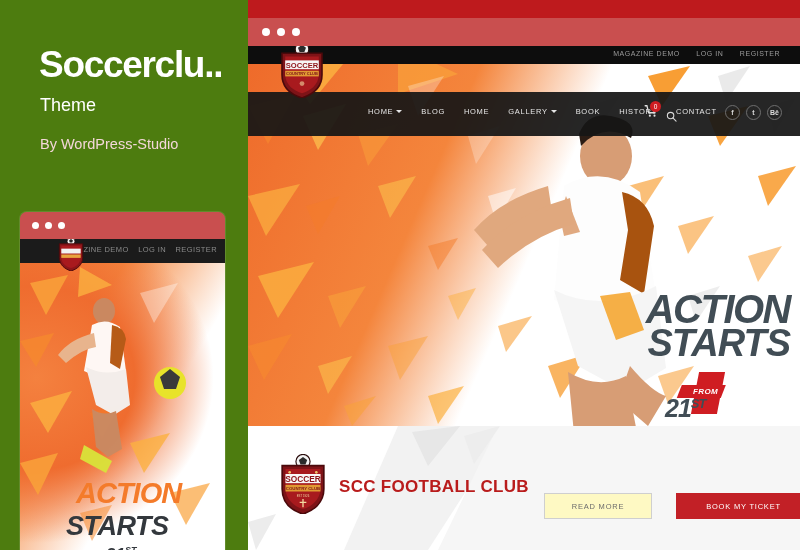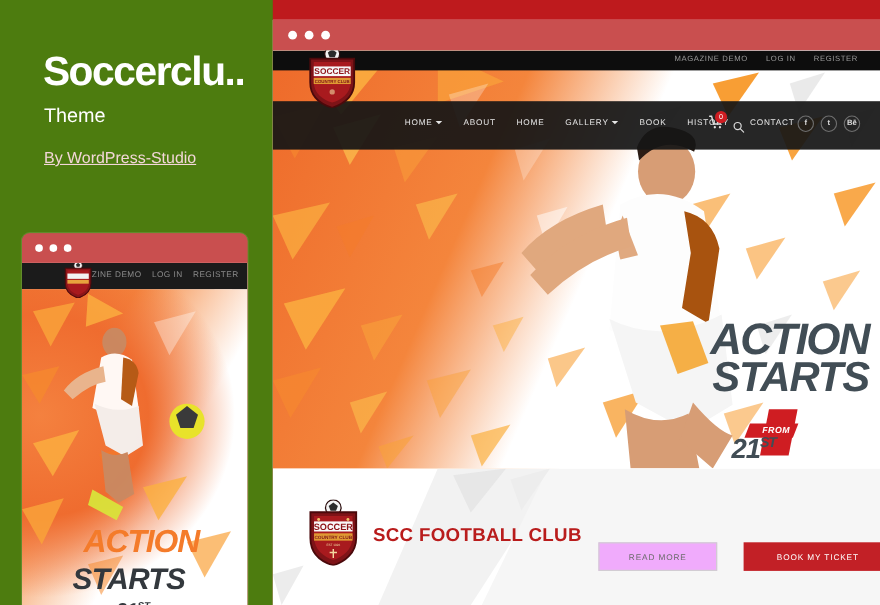--- a/index.html
+++ b/index.html
@@ -23,21 +23,20 @@
   }
   #theme-subtitle{
     position:absolute; left:40px; top:96px;
     font-size:18px; font-weight:300; color:#ffffff;
     line-height:1;
   }
   #theme-author{
     position:absolute; left:40px; top:137px;
     font-size:14.5px; font-weight:400; color:#f3d7d8;
     line-height:1;
-    text-decoration:underline;
   }
 
   
   #thumb-window{
     position:absolute; left:20px; top:212px; width:205px; height:338px;
     border-radius:7px 7px 0 0;
     overflow:hidden;
     background:#C94F4F;
     box-shadow:0 0 0 1px rgba(255,255,255,.12);
   }
@@ -197,21 +196,21 @@
     background:#ffffff; overflow:hidden;
   }
   #club-logo{ position:absolute; left:30px; top:28px; width:50px; height:60px; z-index:3; }
   #club-name{
     position:absolute; left:91px; top:51px; z-index:3;
     font-size:17px; font-weight:bold; color:#b91c1c; letter-spacing:.3px;
     white-space:nowrap;
   }
   #btn-read-more{
     position:absolute; left:296px; top:67px; width:108px; height:26px;
-    background:#f0abfc; border:1px solid #cfcfcf;
+    background:#fef9c3; border:1px solid #cfcfcf;
     font-size:7.5px; color:#6b6b6b; letter-spacing:.8px;
     display:flex; align-items:center; justify-content:center; cursor:pointer; z-index:4;
   }
   #btn-book-ticket{
     position:absolute; left:428px; top:67px; width:135px; height:26px;
     background:#c22026; border:none;
     font-size:7.5px; color:#ffffff; letter-spacing:.8px;
     display:flex; align-items:center; justify-content:center; cursor:pointer; z-index:4;
   }
 </style>
@@ -397,21 +396,21 @@
     </div>
 
     <div id="navbar">
 
       <div id="nav-menu">
         <span class="nav-item">
           <span>HOME</span>
           <i class="caret"></i>
         </span>
         <span class="nav-item">
-          <span>ABOUT</span>
+          <span>BLOG</span>
         </span>
         <span class="nav-item">
           <span>HOME</span>
         </span>
         <span class="nav-item">
           <span>GALLERY</span>
           <i class="caret"></i>
         </span>
         <span class="nav-item">
           <span>BOOK</span>

